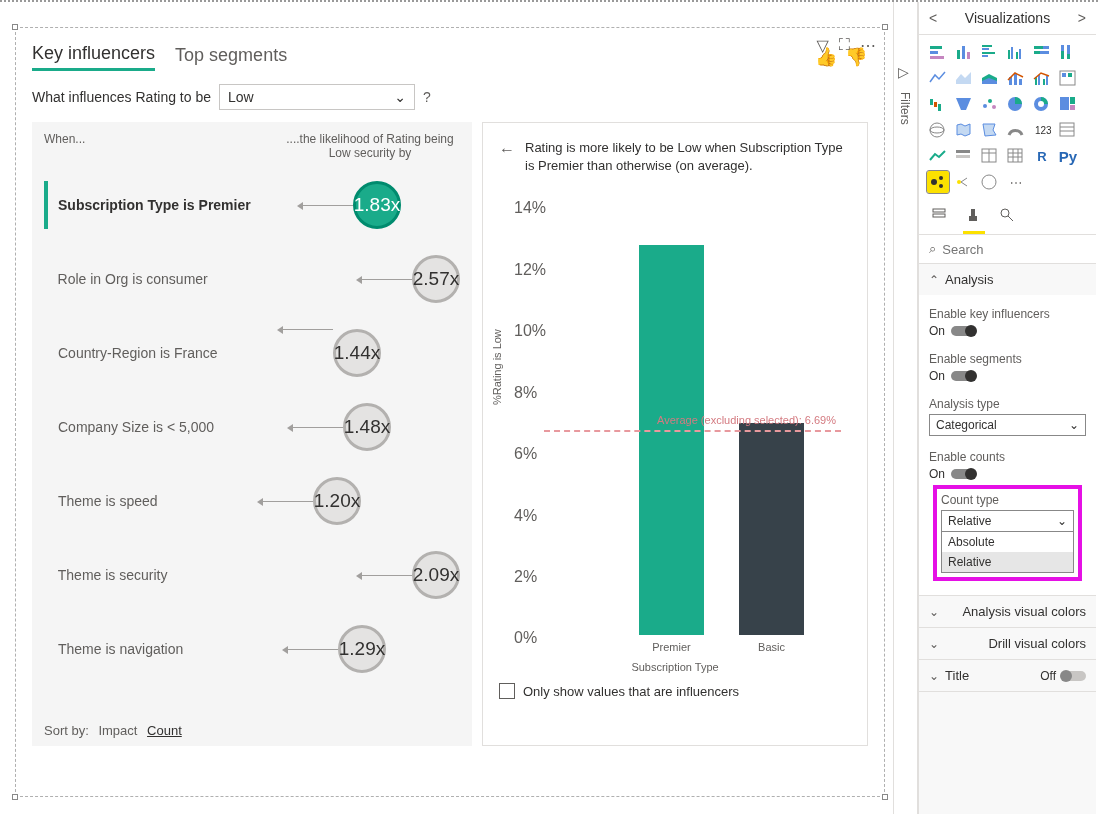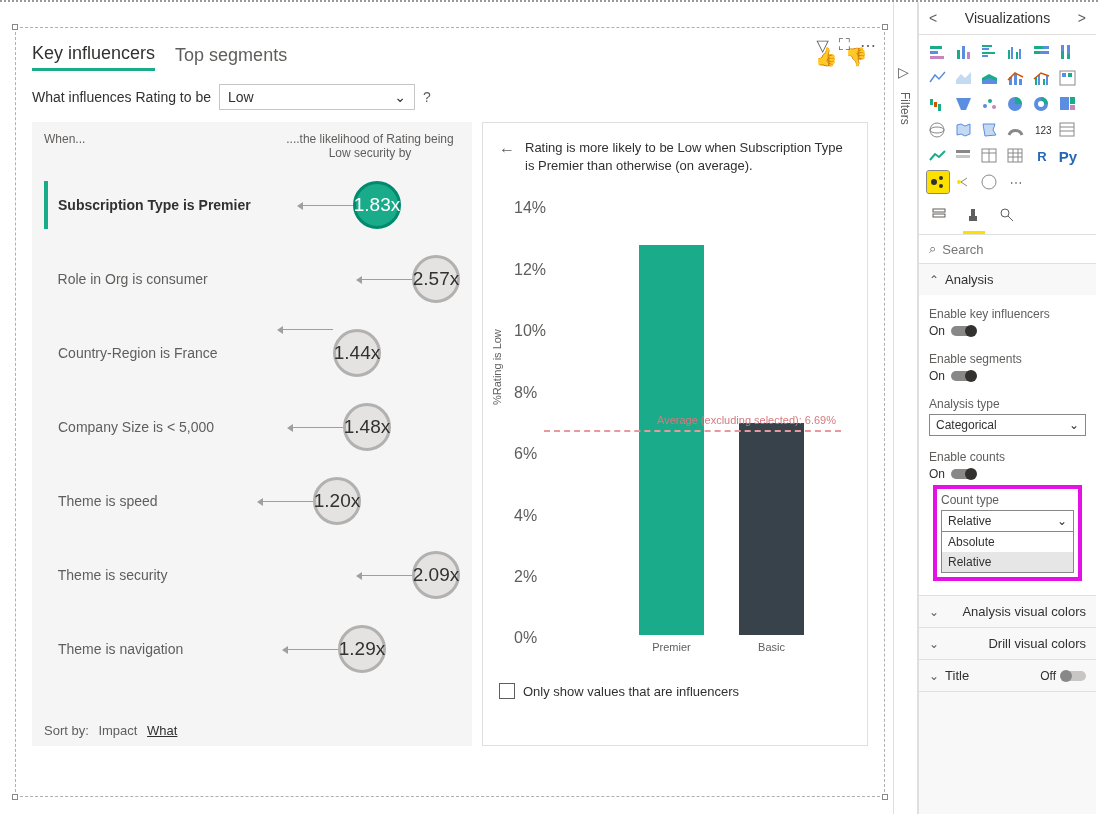--- a/index.html
+++ b/index.html
@@ -185,21 +185,21 @@
     <div style="flex:1; display:flex; align-items:center;">
       <div style="width:35px"></div>
       <div class="stem"></div>
       <div class="bubble gray">1.29x</div>
     </div>
               </div>
             </div>
           <div class="sort-row">
             <span>Sort by:</span>
             <span class="linkish">Impact</span>
-            <span class="linkish active">What</span>
+            <span class="linkish active">Count</span>
           </div>
         </div>
         <div class="right-panel">
           <div class="rp-head">
             <span class="back">←</span>
             <span class="txt">Rating is more likely to be Low when Subscription Type is Premier than otherwise (on average).</span>
           </div>
           <div class="chart-area">
             <div class="yaxis-lbl">%Rating is Low</div>
             <div class="plot" id="plot">
@@ -211,20 +211,21 @@
                 <div class="tick" style="top: 116.857px;">10%</div>
                 <div class="tick" style="top: 55.4286px;">12%</div>
                 <div class="tick" style="top: -6px;">14%</div>
                 <div class="bar-rect b1" style="height:390.07142857142856px"></div>
                 <div class="bar-rect b2" style="height:211.92857142857144px"></div>
                 <div class="avg-line" style="top:224.52142857142857px"></div>
                 <div class="avg-lbl" style="top:208.52142857142857px; right:5px">Average (excluding selected): 6.69%</div>
                 <div class="xtick" style="left:95px">Premier</div>
                 <div class="xtick" style="left:195px">Basic</div>
               </div>
+            <div class="xaxis-title">Subscription Type</div>
           </div>
           <div class="cb-row">
             <div class="box"></div>
             <span>Only show values that are influencers</span>
           </div>
         </div>
       </div>
     </div>
   </div>
 

